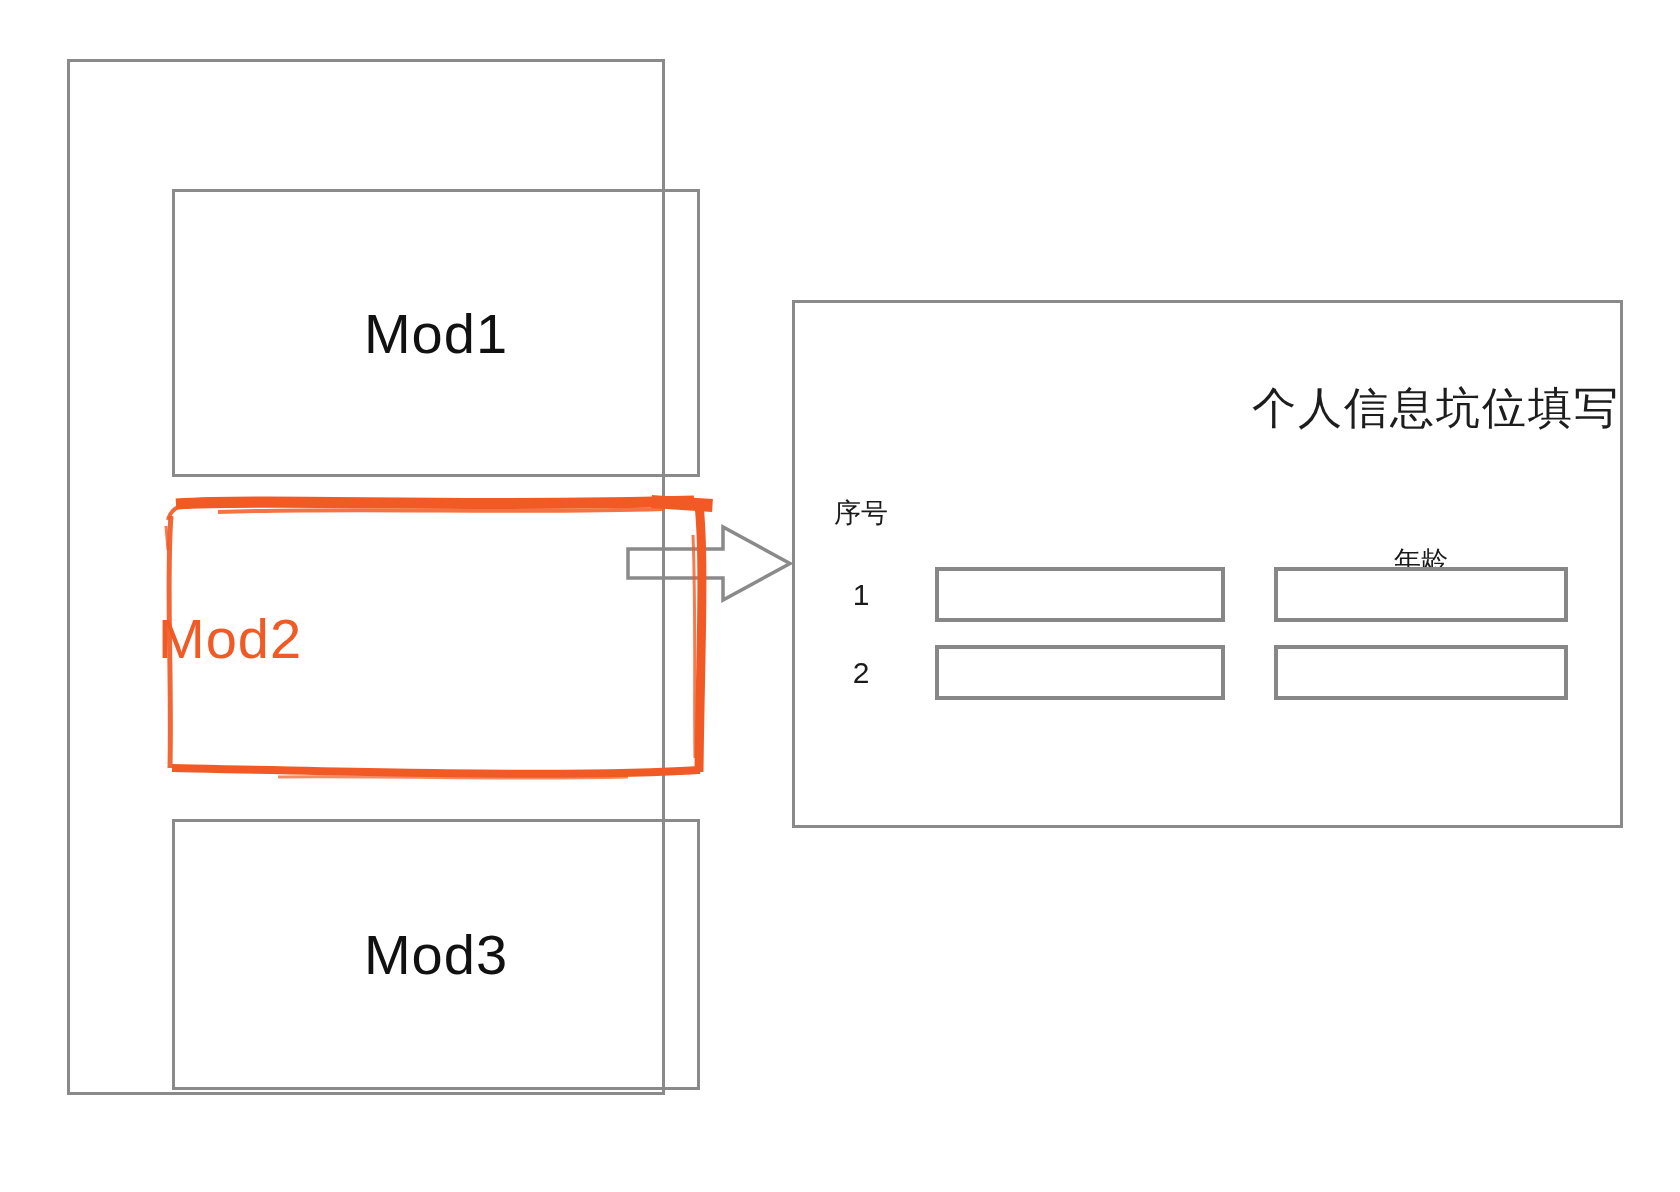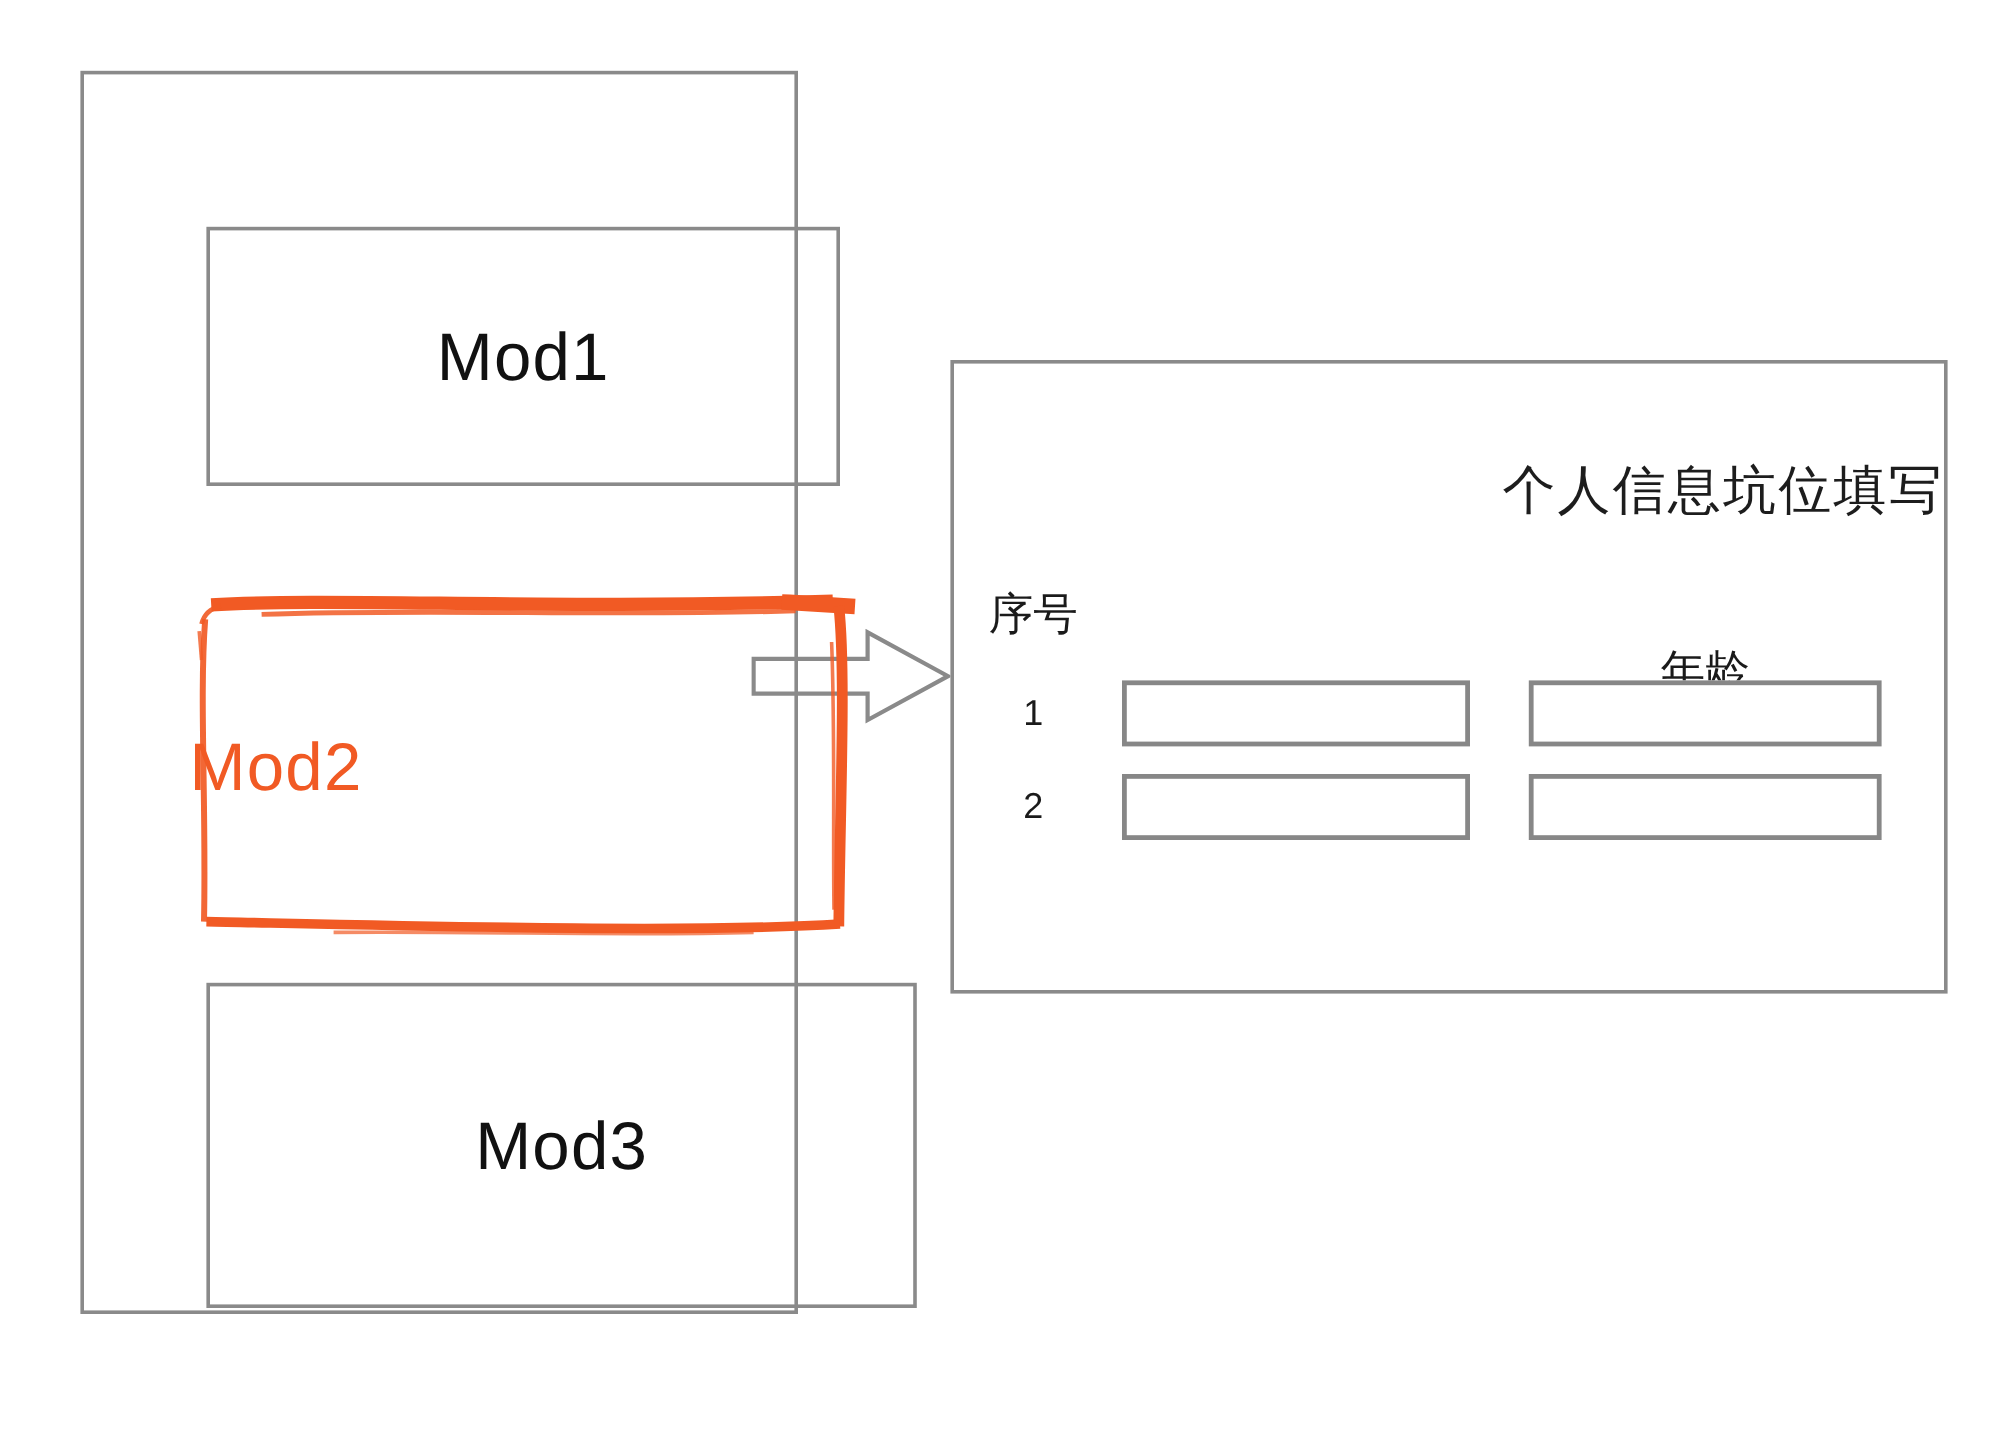--- a/index.html
+++ b/index.html
@@ -35,22 +35,22 @@
 
   .mod-box {
     position: absolute;
     border: 3px solid #8a8a8a;
     box-sizing: border-box;
     display: flex;
     align-items: center;
     justify-content: center;
     background: transparent;
   }
-  .mod1 { left: 102px; top: 127px; width: 528px; height: 216px; }
-  .mod3 { left: 102px; top: 757px; width: 592px; height: 271px; }
+  .mod1 { left: 102px; top: 127px; width: 528px; height: 288px; }
+  .mod3 { left: 102px; top: 757px; width: 528px; height: 271px; }
 
   .mod-label {
     font-size: 56px;
     font-weight: 500;
     color: #111111;
     letter-spacing: 1px;
   }
 
   
   .mod2-wrap {
@@ -87,21 +87,21 @@
     letter-spacing: 2px;
     color: #1d1d1d;
     font-family: "Liberation Sans", sans-serif;
   }
   .col-header {
     position: absolute;
     top: 190px;
     height: 40px;
     line-height: 40px;
     text-align: center;
-    font-size: 37px;
+    font-size: 27px;
     color: #1a1a1a;
     font-family: "Liberation Serif", serif;
   }
   .col-header.seq  { left: 28px;  width: 76px;  }
   .col-header.name { left: 140px; width: 290px; }
   .col-header.age  { left: 479px; width: 294px; margin-top: 48px; }
 
   .row-index {
     position: absolute;
     left: 28px;

